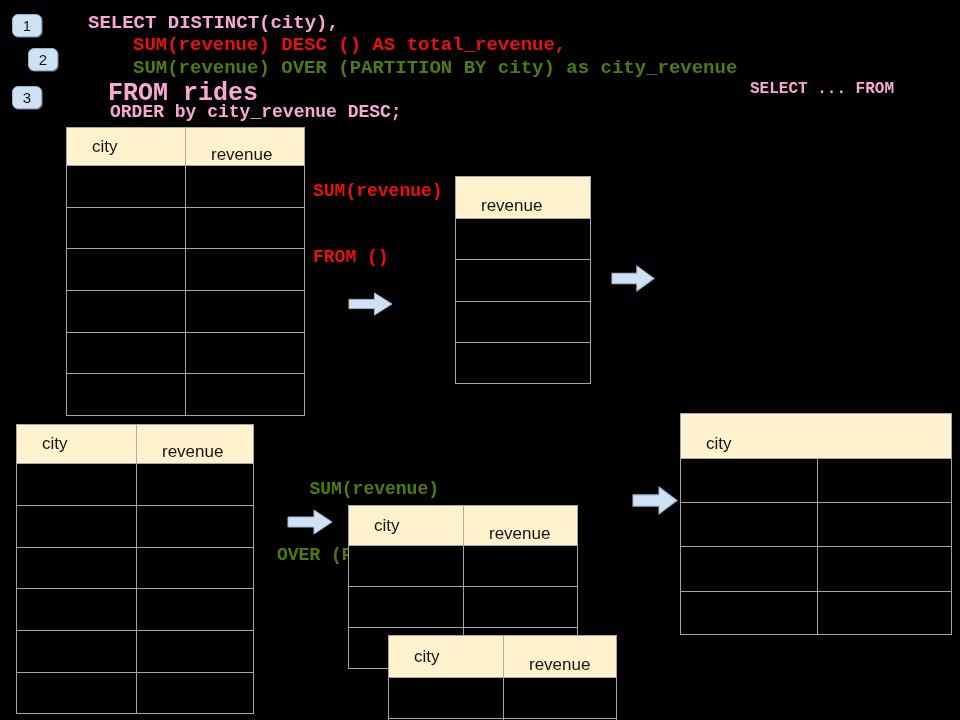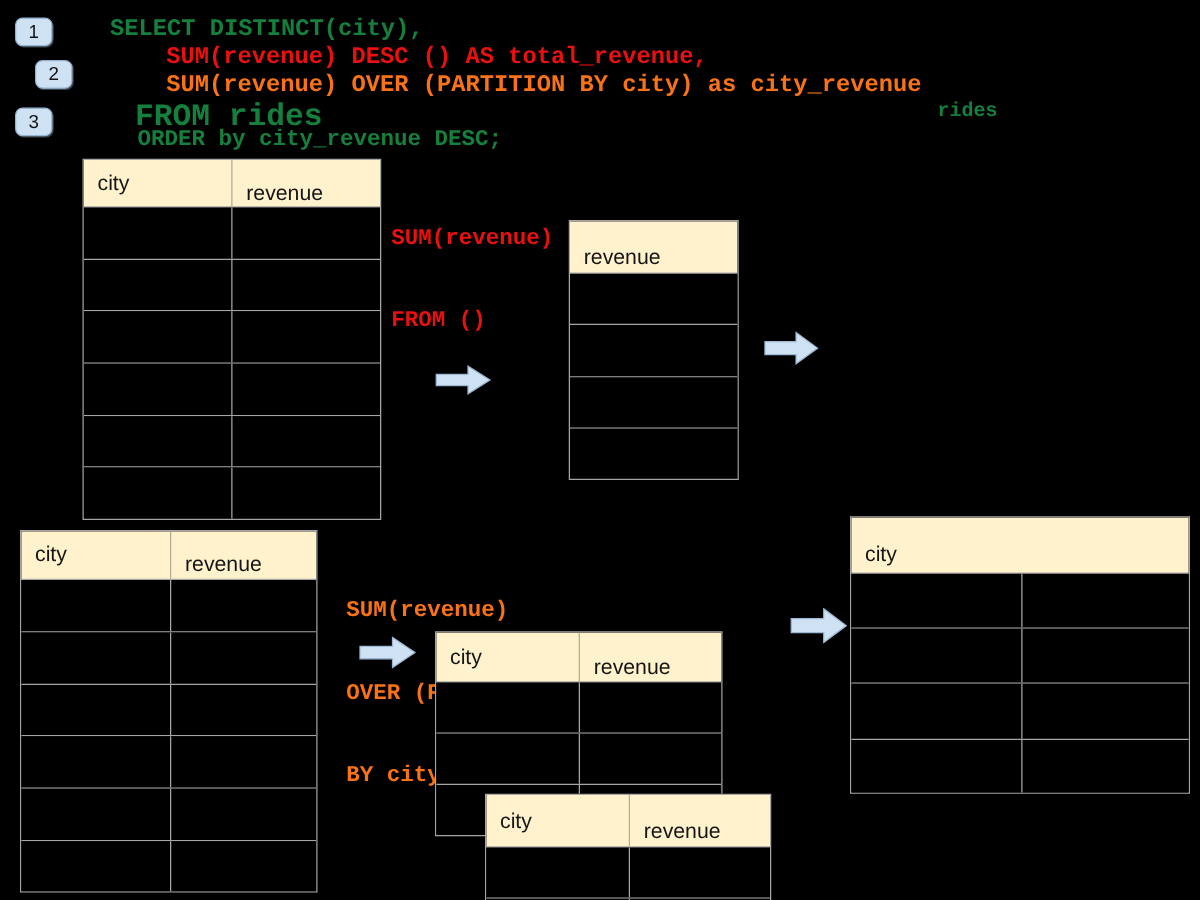--- a/index.html
+++ b/index.html
@@ -8,41 +8,41 @@
     position: relative; width: 960px; height: 720px;
     background: #000; overflow: hidden;
     font-family: "Liberation Sans", sans-serif;
     --bd: #A6A6A6;
   }
   .code {
     position: absolute;
     font-family: "Liberation Mono", "DejaVu Sans Mono", monospace;
     font-weight: bold; white-space: pre;
   }
-  .c-purple { color: #15803d; text-align: right; }
+  .c-purple { color: #f9a8d4; text-align: right; }
   .c-red    { color: #E81010; }
-  .c-green  { color: #f97316; }
+  .c-green  { color: #4d7c0f; text-align: right; }
   .badge {
     position: absolute; width: 30px; height: 23px;
     background: #CFE2F3; border: 1px solid #93B5D3; border-radius: 6px;
     color: #141414; font-size: 15px;
     display: flex; align-items: center; justify-content: center;
     box-shadow: 1px 1px 0 rgba(110,120,130,.55);
   }
   .tbl {
     position: absolute; background: #000;
     border: 1px solid var(--bd); overflow: hidden;
   }
   .thead {
     display: flex; height: var(--hh);
     background: #FFF2CC; border-bottom: 1px solid var(--bd);
   }
   .th {
     width: var(--c1); border-right: 1px solid #B3AC97;
-    display: flex; align-items: center; padding-left: 11px;
+    display: flex; align-items: center; padding-left: 25px;
     font-size: 17px; color: #151515;
   }
   .th:last-child { flex: 1; width: auto; border-right: none; margin-top: 16px; }
   .trow { display: flex; height: var(--rh); border-bottom: 1px solid var(--bd); background: #000; }
   .td { width: var(--c1); border-right: 1px solid var(--bd); }
   .td:last-child { flex: 1; width: auto; border-right: none; }
   .arrow { position: absolute; }
 </style>
 </head>
 <body>
@@ -53,21 +53,21 @@
   <div class="badge" style="left:28px;top:48px">2</div>
   <div class="badge" style="left:12px;top:86px">3</div>
 
   <div class="code c-purple" style="left:88px;top:12px;font-size:19px">SELECT DISTINCT(city),</div>
   <div class="code c-red" style="left:133px;top:34px;font-size:19px">SUM(revenue) DESC () AS total_revenue,</div>
   <div class="code c-green" style="left:133px;top:57px;font-size:19px">SUM(revenue) OVER (PARTITION BY city) as city_revenue</div>
   <div class="code c-purple" style="left:108px;top:79px;font-size:25px">FROM rides</div>
   <div class="code c-purple" style="left:110px;top:102px;font-size:18px">ORDER by city_revenue DESC;</div>
 
   <div class="code c-purple" style="left:750px;top:37px;font-size:16px;line-height:21px">
-    <div>rides</div>
+    <div>SELECT ... FROM</div>
   </div>
 
   <div class="code c-red" style="left:313px;top:136px;font-size:18px;line-height:22px">
     <div>SUM(revenue)</div>
     <div>FROM ()</div>
   </div>
 
   <div class="code c-green" style="left:277px;top:434px;font-size:18px;line-height:22px">
     <div>SUM(revenue)</div>
     <div>OVER (PARTITION</div>

